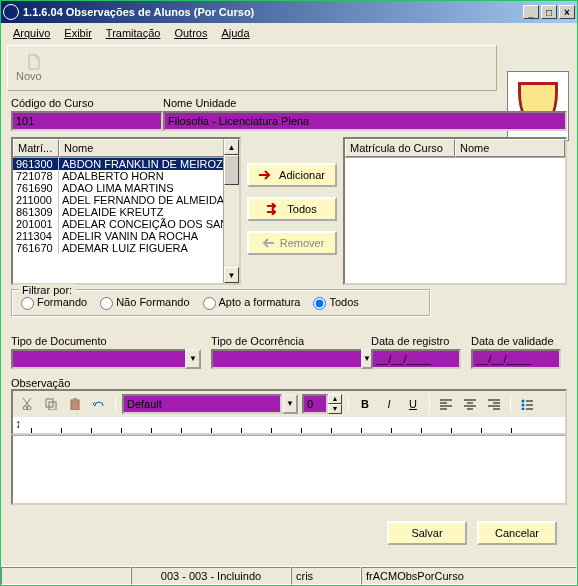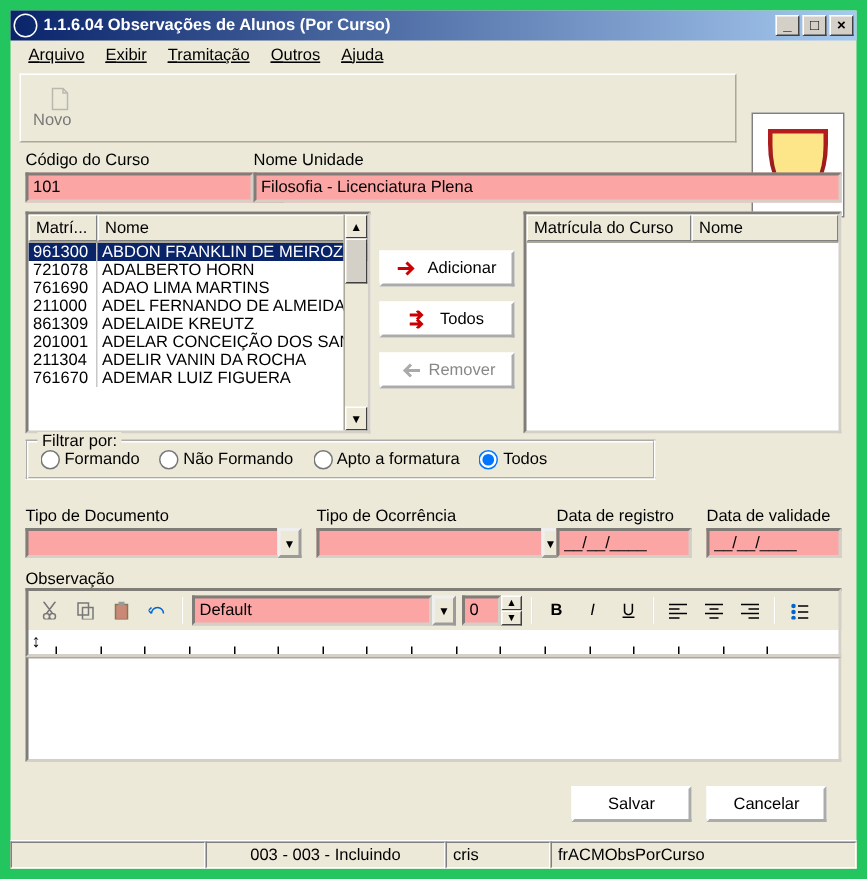--- a/index.html
+++ b/index.html
@@ -1,50 +1,50 @@
 <!DOCTYPE html>
 <html><head>
 <meta charset="utf-8">
 <style>
   * { box-sizing: border-box; font-family: Tahoma, Arial, sans-serif; font-size: 11px; }
   body { margin: 0; background: #ece9d8; }
-  .window { width: 578px; height: 586px; border: 7px solid #22c55e; background: #ece9d8; display: flex; flex-direction: column; }
+  .window { width: 578px; height: 586px; border: 1px solid #22c55e; background: #ece9d8; display: flex; flex-direction: column; }
   .titlebar { background: linear-gradient(to right, #0a246a, #a6caf0); color: #fff; height: 22px; display: flex; align-items: center; padding: 0 2px; }
   .titlebar .icon { width: 16px; height: 16px; margin-right: 4px; display:inline-block; border:1px solid #fff; border-radius:50%; }
   .titlebar .title { font-weight: bold; flex:1; }
   .winbtn { width:16px; height:14px; background:#d4d0c8; border:1px solid #fff; border-right-color:#404040; border-bottom-color:#404040; margin-left:2px; display:flex; align-items:center; justify-content:center; font-family: Arial; font-size:10px; font-weight:bold; color:#000; }
   .menubar { display:flex; padding: 2px 6px; gap: 2px; }
   .mitem { padding: 2px 6px; text-decoration: underline; }
   .mitem u { text-decoration: underline; }
   .rightpanel { position:absolute; right:8px; top:28px; width:62px; height:70px; background:#fff; border:1px solid #808080; display:flex; align-items:center; justify-content:center; }
   .shield { width:40px; height:48px; background:linear-gradient(#b91c1c,#7f1d1d); border-radius:0 0 50% 50%/0 0 80% 80%; position:relative; }
   .shield::before { content:""; position:absolute; inset:3px; background:#fde68a; border-radius:0 0 50% 50%/0 0 80% 80%; }
   .toolbar { border:1px solid #aca899; border-left-color:#fff; border-top-color:#fff; height:46px; margin:2px 80px 2px 6px; display:flex; align-items:center; }
   .tbtn { display:flex; flex-direction:column; align-items:flex-end; padding:4px 8px; color:#777; }
   .tbtn svg { width:16px; height:16px; opacity:.5; }
   .body { position:relative; flex:1; padding:4px 10px; }
   .row { display:flex; gap:22px; margin-bottom:6px; align-items:flex-end; }
   .field { display:flex; flex-direction:column; }
   .label { margin-bottom:2px; }
-  .textin { background:#fca5a5; border:2px inset #d4d0c8; height:20px; padding:1px 3px; }
+  .textin { background:#a21caf; border:2px inset #d4d0c8; height:20px; padding:1px 3px; }
   .lookup { width:20px; height:20px; border:2px outset #efefef; background:#ece9d8; display:flex; align-items:center; justify-content:center; }
   .midrow { display:flex; gap:6px; margin:6px 0 4px; }
   .listbox { background:#fff; border:2px inset #d4d0c8; height:148px; overflow:hidden; position:relative; }
   .listhead { display:flex; background:#ece9d8; border-bottom:1px solid #aca899; position:sticky; top:0; }
   .lh { border:1px solid #fff; border-right-color:#808080; border-bottom-color:#808080; padding:2px 4px; }
   .listrows { }
   .lr { display:flex; }
   .lr .c0 { width:46px; padding:0 3px; border-right:1px solid #c8c8c8; }
   .lr .c1 { flex:1; padding:0 3px; }
   .lr.sel { background:#0a246a; color:#fff; }
   .scrollbar { position:absolute; right:0; top:0; bottom:0; width:16px; background:#ece9d8; border-left:1px solid #aca899; }
   .sbbtn { height:16px; border:1px solid #fff; border-right-color:#404040; border-bottom-color:#404040; display:flex; align-items:center; justify-content:center; font-size:8px; }
   .sbthumb { position:absolute; top:16px; left:0; right:0; height:30px; background:#d4d0c8; border:1px solid #fff; border-right-color:#404040; border-bottom-color:#404040; }
   .btns { display:flex; flex-direction:column; gap:10px; padding-top:26px; }
-  .btn { width:90px; height:24px; background:#ffffff; border:2px outset #fff; display:flex; align-items:center; justify-content:center; gap:6px; }
+  .btn { width:90px; height:24px; background:#fef9c3; border:2px outset #fff; display:flex; align-items:center; justify-content:center; gap:6px; }
   .btn.disabled { color:#888; }
   .rightlist { flex:1; }
   .filtrar { border:2px groove #fff; padding:5px 8px; position:relative; margin-top:4px; margin-bottom:18px; width:420px; }
   .filtrar .leg { position:absolute; top:-7px; left:6px; background:#ece9d8; padding:0 3px; }
   .radios { display:flex; gap:13px; align-items:center; }
   input[type=radio]{ margin:0 3px 0 0; vertical-align:middle; }
   .combos { display:flex; gap:10px; }
   .combo { display:flex; }
   .combo .textin { border-right:none; }
   .dropbtn { width:16px; height:20px; background:#ece9d8; border:2px outset #efefef; display:flex; align-items:center; justify-content:center; font-size:8px; }

